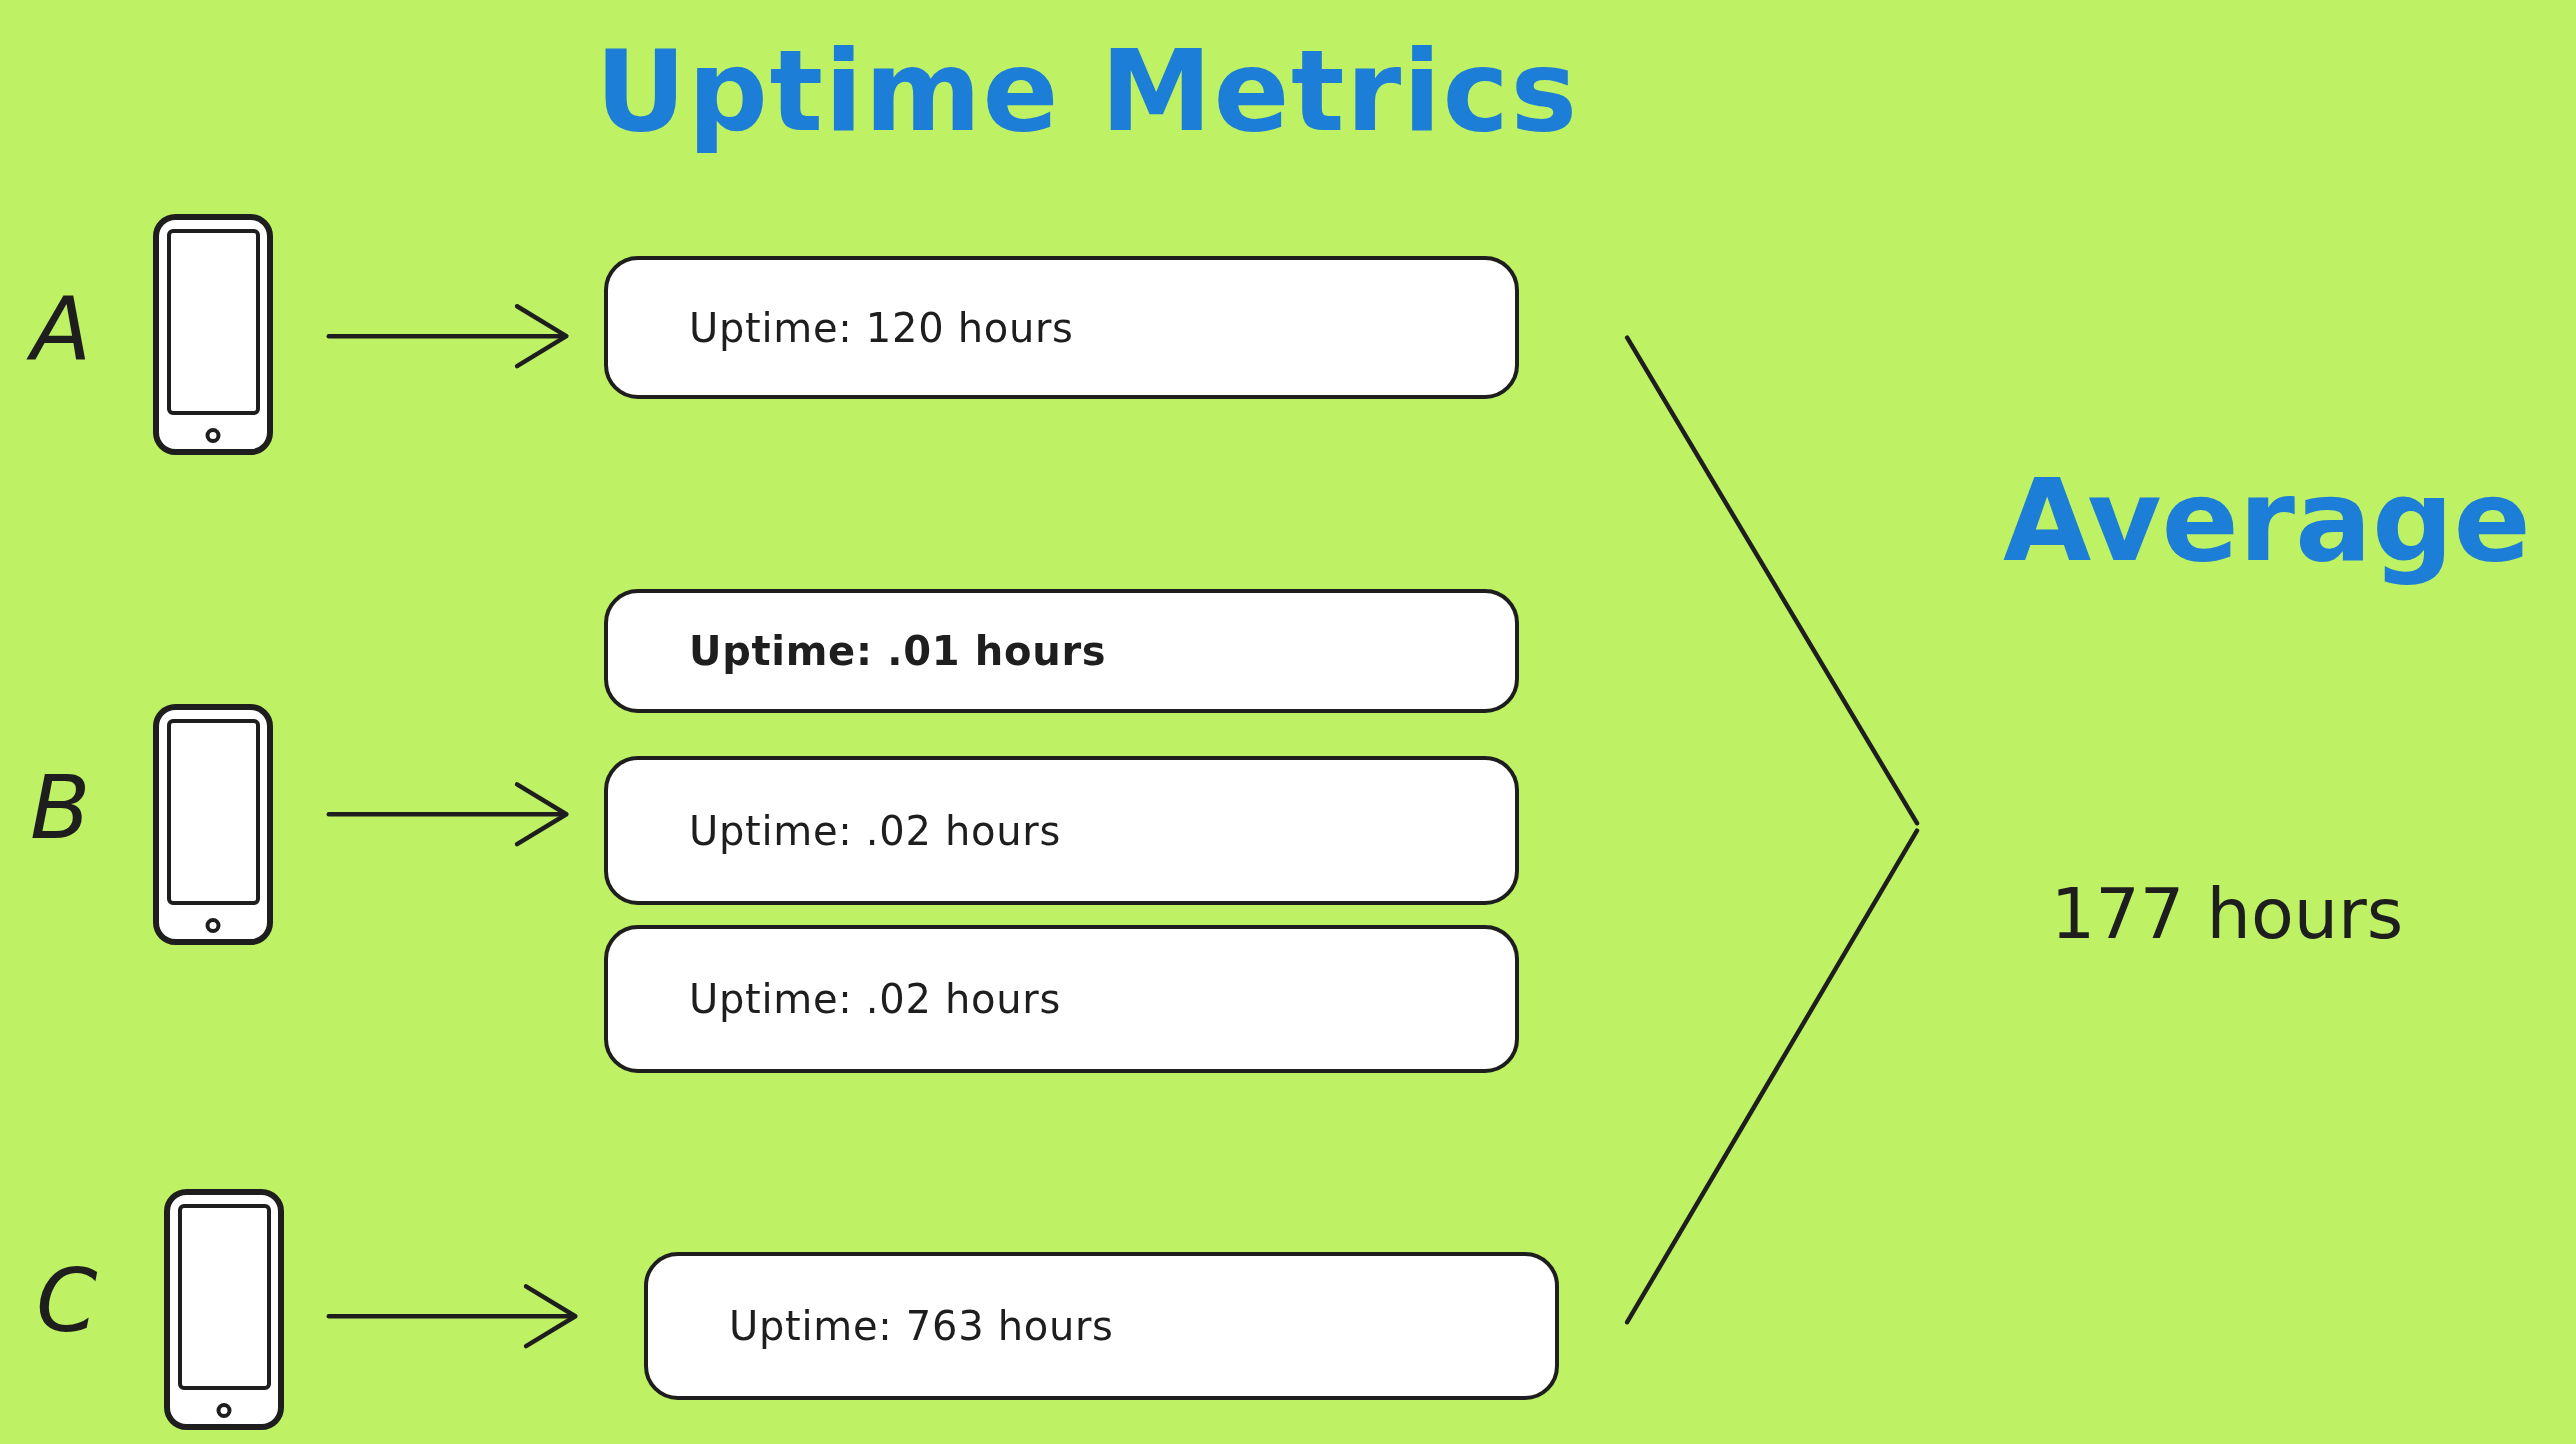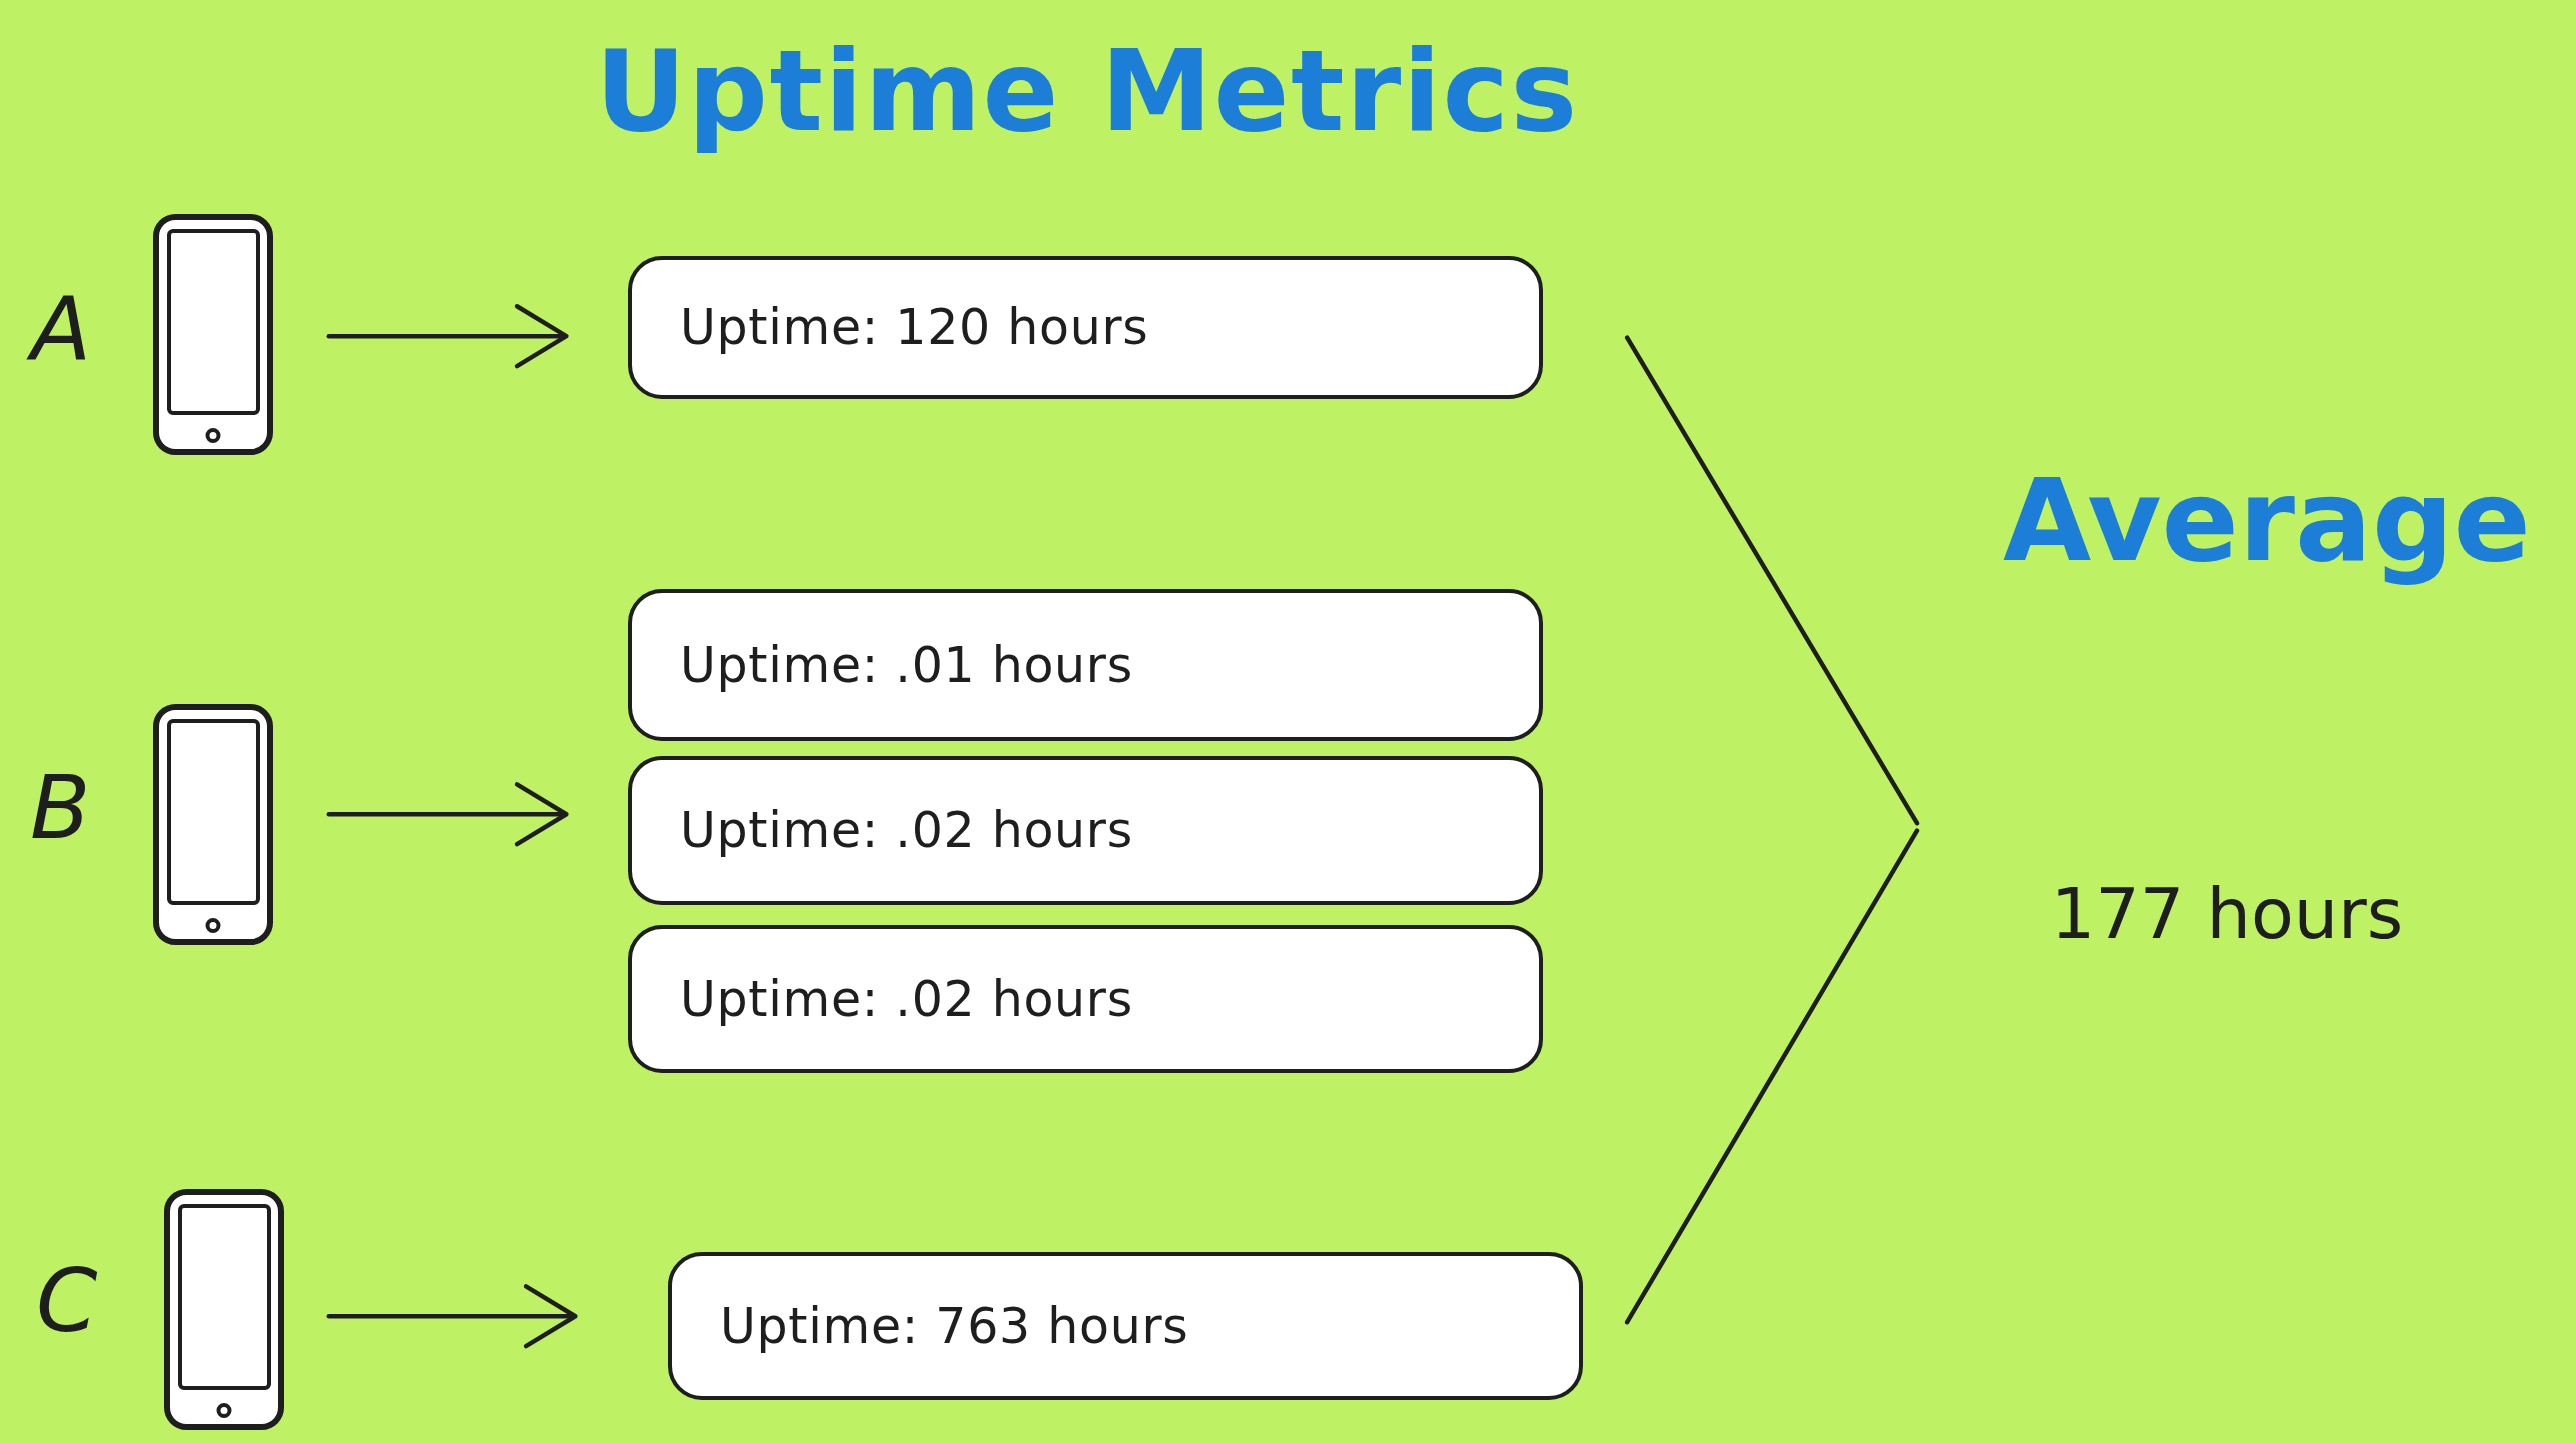--- a/index.html
+++ b/index.html
@@ -73,35 +73,35 @@
     height: 15px;
     box-sizing: border-box;
     border: 4.5px solid var(--color-ink, #1e1e1e);
     border-radius: 50%;
     background: #ffffff;
   }
 
   
   .metric-box {
     position: absolute;
-    left: 628px;
+    left: 604px;
     width: 915px;
     box-sizing: border-box;
     border: 4.5px solid var(--color-ink, #1e1e1e);
     border-radius: 34px;
     background: #ffffff;
     display: flex;
     align-items: center;
-    padding-left: 48px;
-    font-size: 49px;
+    padding-left: 81px;
+    font-size: 40px;
     letter-spacing: 0.7px;
     white-space: nowrap;
   }
   .metric-box.pos-a1 { top: 256px;  height: 143px; }
-  .metric-box.pos-b1 { top: 589px;  height: 152px; }
+  .metric-box.pos-b1 { top: 589px;  height: 124px; font-weight: bold; }
   .metric-box.pos-b2 { top: 756px; height: 149px; }
   .metric-box.pos-b3 { top: 925px; height: 148px; }
   .metric-box.pos-c1 { top: 1252px; height: 148px; margin-left: 40px; }
 
   
   .result-heading {
     position: absolute;
     left: 1957px;
     top: 442px;
     width: 620px;

